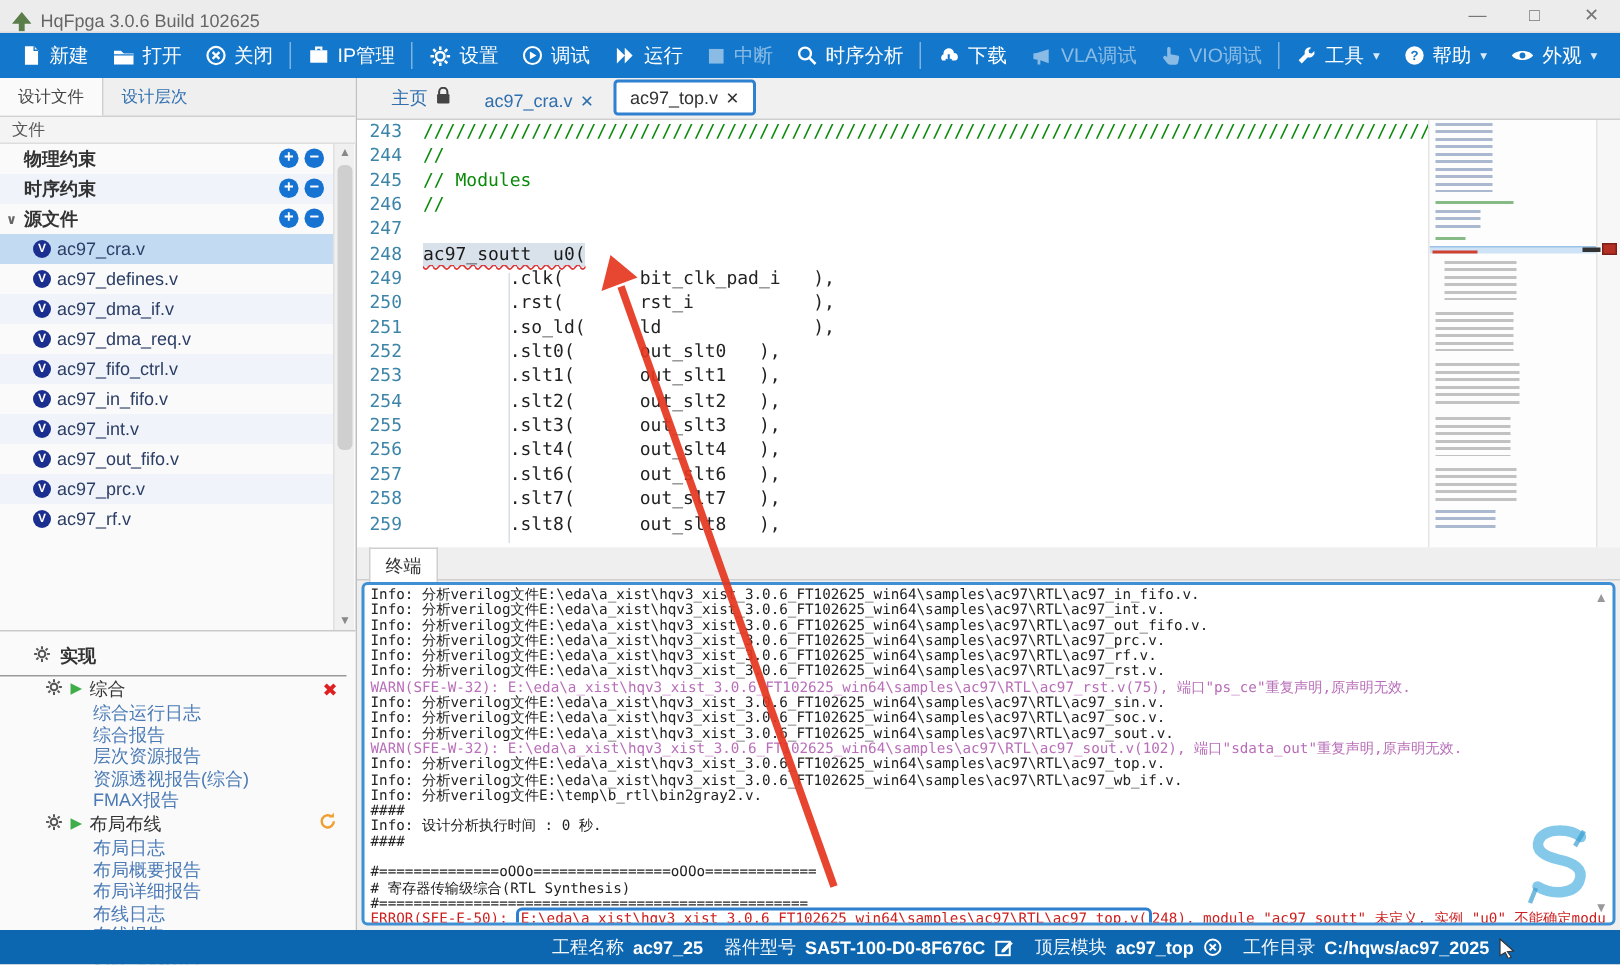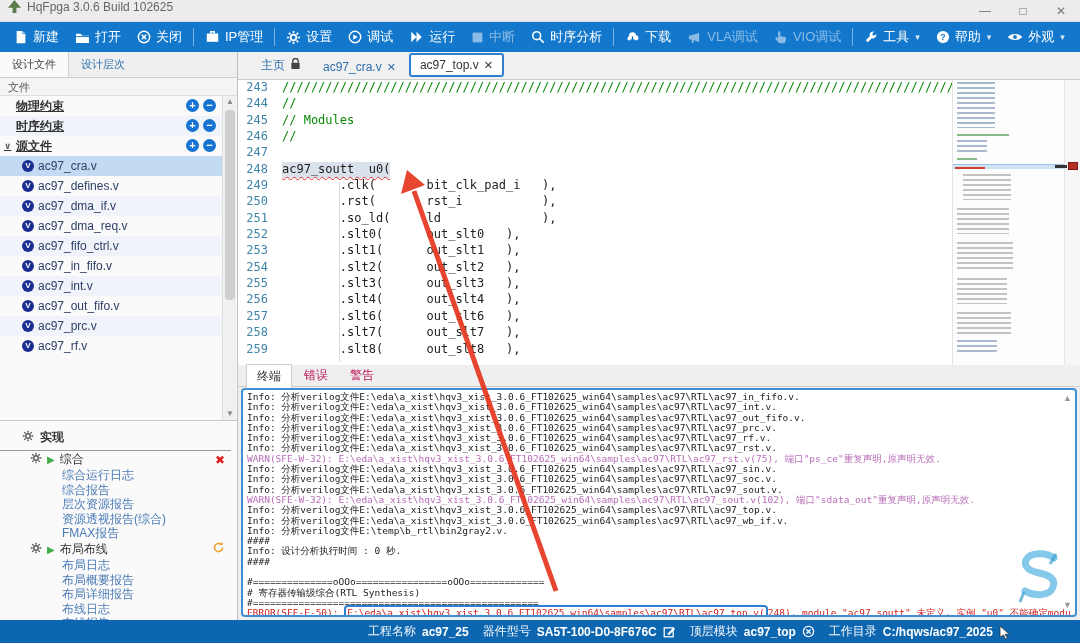--- a/index.html
+++ b/index.html
@@ -1,21 +1,21 @@
 <!DOCTYPE html>
 <html><head>
 <meta charset="utf-8">
 <style>
   html,body{margin:0;padding:0;background:#d8d8d8;}
   *{box-sizing:border-box;}
   body{font-family:"Liberation Sans","DejaVu Sans",sans-serif;font-size:12px;color:#333;}
   #app{position:relative;width:1080px;height:643px;background:#f2f2f2;overflow:hidden;}
 
   
-  #titlebar{position:absolute;left:0;top:0;width:1080px;height:22px;background:#ececec;display:flex;align-items:flex-start;border-bottom:1px solid #dcdcdc;}
+  #titlebar{position:absolute;left:0;top:0;width:1080px;height:22px;background:#ececec;display:flex;align-items:flex-end;border-bottom:1px solid #dcdcdc;}
   #titlebar .applogo{width:13px;height:13px;margin:0 6px 0 8px;background:#5a7d4a;clip-path:polygon(50% 0,100% 60%,65% 60%,65% 100%,35% 100%,35% 60%,0 60%);}
   #titlebar .title{color:#666;font-size:12px;}
   #titlebar .wincontrols{margin-left:auto;display:flex;height:22px;}
   #titlebar .winbtn{width:38px;height:22px;display:flex;align-items:center;justify-content:center;color:#777;font-size:12px;}
 
   
   #toolbar{position:absolute;left:0;top:22px;width:1080px;height:30px;background:#1377cb;display:flex;align-items:center;padding-left:6px;}
   .tbtn{display:flex;align-items:center;gap:5px;color:#fff;font-size:13px;padding:0 8px;height:44px;white-space:nowrap;cursor:default;}
   .tbtn.disabled{opacity:.5;justify-content:center;}
   .tbtn svg{display:block;}
@@ -24,21 +24,21 @@
 
   
   #sidebar{position:absolute;left:0;top:52px;width:238px;height:568px;background:#fafafa;border-right:1px solid #bfbfbf;}
   #sidetabs{height:26px;display:flex;background:#efefef;border-bottom:1px solid #d0d0d0;}
   .sidetab{padding:5px 12px 0 12px;font-size:11px;color:#2f6fae;}
   .sidetab.active{background:#fafafa;color:#444;border-right:1px solid #d0d0d0;}
   #filehdr{height:18px;line-height:18px;padding-left:8px;color:#555;font-size:11px;background:#f4f4f4;border-bottom:1px solid #ddd;}
   #filetree{position:absolute;left:0;top:44px;width:222px;height:312px;overflow:hidden;}
   .trow{height:20px;display:flex;align-items:center;padding-left:10px;font-size:12px;position:relative;}
   .trow:nth-child(even){background:#f0f4fa;}
-  .trow.cat{font-weight:bold;color:#333;text-decoration:underline;}
+  .trow.cat{font-weight:bold;color:#333;}
   .trow.cat .chev{width:12px;color:#666;font-size:9px;margin-left:-6px;}
   .trow .cbtns{position:absolute;right:6px;top:3px;display:flex;gap:4px;}
   .cbtn{width:13px;height:13px;border-radius:50%;background:#1673d1;color:#fff;font-size:11px;line-height:12px;text-align:center;font-weight:bold;}
   .trow.file{color:#2c3e66;padding-left:22px;}
   .trow.file.selected{background:#c3daf3;}
   .fglobe{width:12px;height:12px;border-radius:50%;background:#1a2f8f;color:#fff;font-size:8px;line-height:12px;text-align:center;margin-right:4px;font-weight:bold;}
   #treescroll{position:absolute;right:1px;top:44px;width:14px;height:324px;background:#f0f0f0;border-left:1px solid #e0e0e0;}
   #treescroll .thumb{position:absolute;left:2px;top:2px;width:10px;height:190px;background:#cfcfcf;border-radius:4px;}
   #treescroll .arr{position:absolute;left:0;width:14px;height:12px;color:#888;font-size:8px;text-align:center;line-height:12px;}
   
@@ -71,21 +71,21 @@
   .mmgray{background-image:repeating-linear-gradient(to bottom,#c2c2c2 0 2px,transparent 2px 5px);}
   .mmgreen{position:absolute;height:2px;background:#86bb86;}
   #mmhl{position:absolute;left:0;width:112px;height:5px;background:#cfe3f7;border-top:1px solid #9cc2e8;}
   #mmhl .red{position:absolute;left:2px;top:2px;width:30px;height:2px;background:#d04030;}
   #edtrack{position:absolute;left:826px;top:28px;width:16px;height:285px;background:#f7f7f7;border-left:1px solid #e4e4e4;}
   #edtrack .marker{position:absolute;left:3px;width:10px;height:8px;background:#b43024;border:1px solid #7c1f18;}
   #edtrack .dash{position:absolute;left:-10px;width:12px;height:3px;background:#333;}
 
   
   #console{position:absolute;left:238px;top:365px;width:842px;height:255px;background:#efefef;}
-  #ctabs{height:22px;display:flex;align-items:center;padding-left:8px;gap:2px;border-bottom:1px solid #cfcfcf;}
+  #ctabs{height:22px;display:flex;align-items:flex-start;padding-left:8px;gap:2px;border-bottom:1px solid #cfcfcf;flex-direction:column;}
   .ctab{padding:3px 10px;font-size:12px;color:#be185d;}
   .ctab.active{background:#fff;border:1px solid #cfcfcf;border-bottom:none;color:#333;}
   #cout{position:absolute;left:3px;top:23px;width:836px;height:229px;background:#fff;border:2px solid #3e8fd4;border-radius:4px;padding:2px 4px;overflow:hidden;font-family:"DejaVu Sans Mono","Liberation Mono",monospace;font-size:9.5px;line-height:10.3px;color:#222;}
   .lg{white-space:pre;}
   .lg.warn{color:#b86eb8;}
   .lg.error{color:#cc1f1f;white-space:pre-wrap;word-break:break-all;}
   .lg.error .pathbox{border:2px solid #2f7fd0;border-radius:4px;padding:0 1px;}
   #cscroll-up{position:absolute;right:8px;top:28px;color:#999;font-size:9px;}
   #cscroll-dn{position:absolute;right:8px;bottom:10px;color:#999;font-size:9px;}
   #watermark{position:absolute;right:14px;bottom:12px;width:56px;height:60px;pointer-events:none;}

